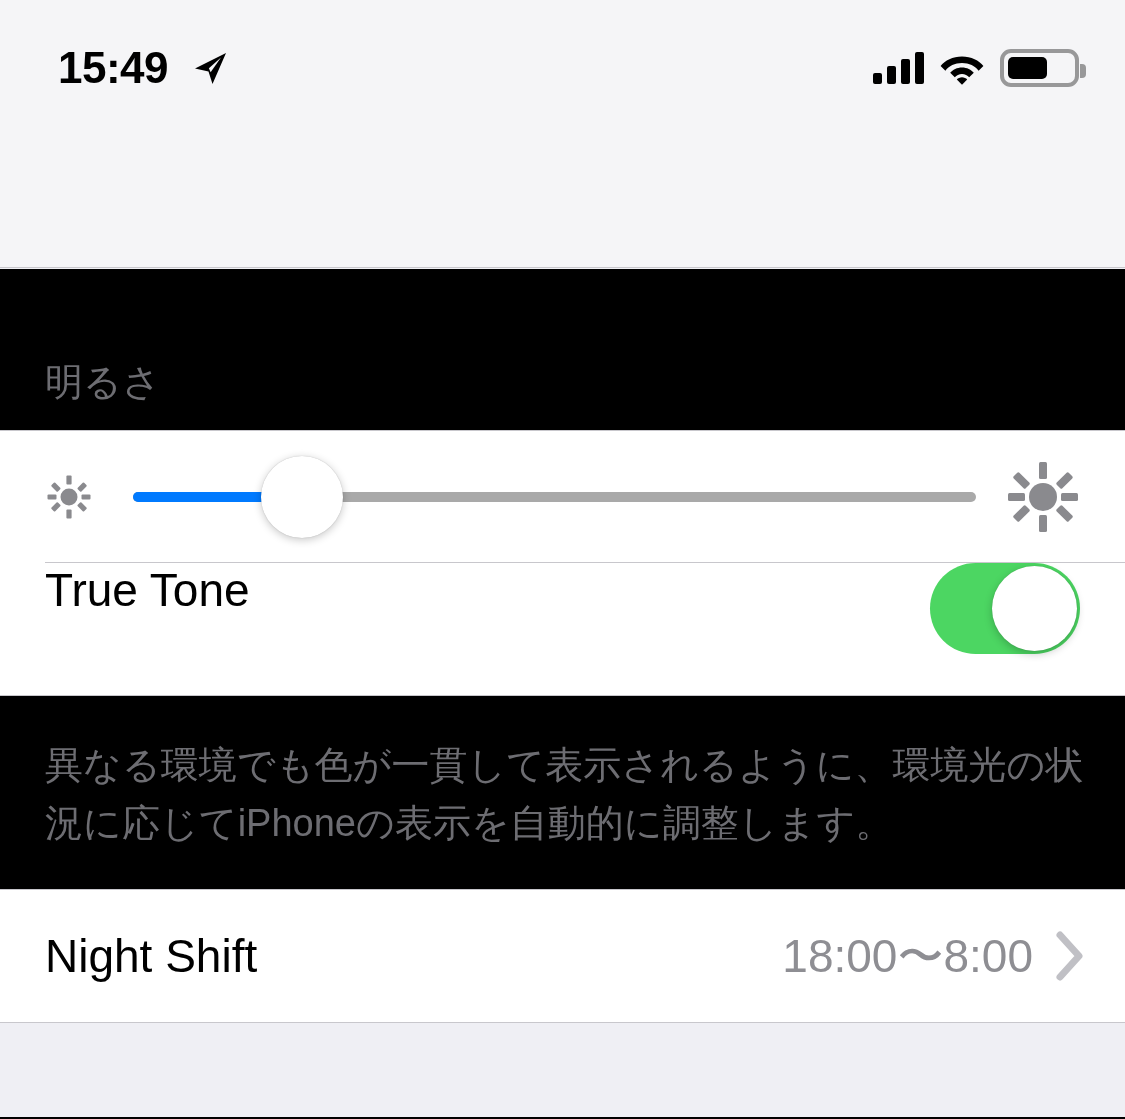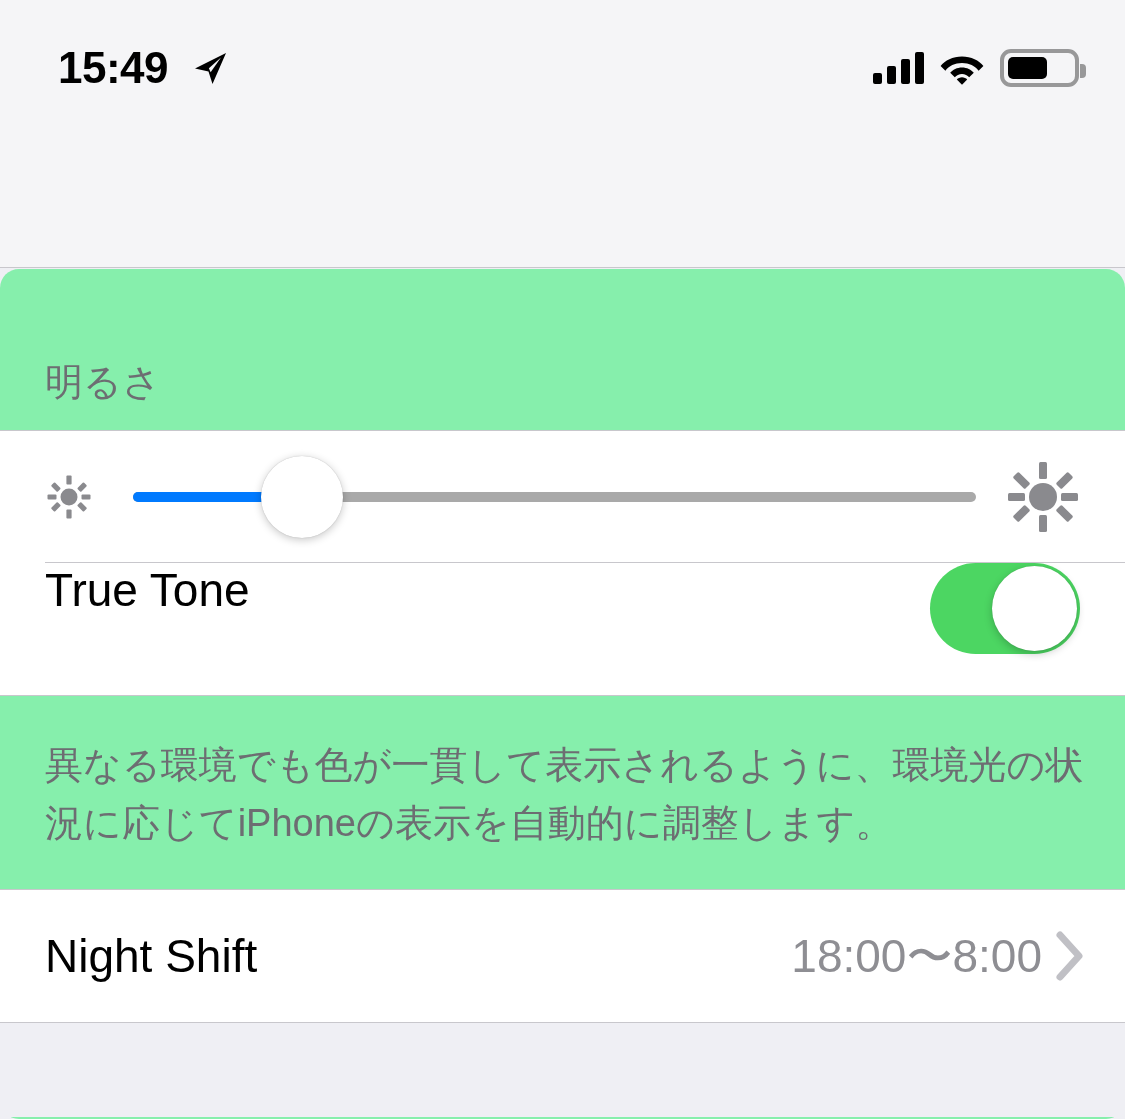--- a/index.html
+++ b/index.html
@@ -134,22 +134,21 @@
     color: #000;
     letter-spacing: 0.5px;
   }
 
   
   .content {
     position: absolute;
     top: 269px; left: 0;
     width: 1125px;
     height: 850px;
-    background: #86efac;
-    border-radius: 19px;
+    background: #000000;
   }
 
   .group-header {
     height: 161px;
     display: flex;
     align-items: flex-end;
     padding: 0 0 22px 45px;
     font-size: 38px;
     color: #6D6D72;
   }
@@ -263,21 +262,21 @@
   }
   .disclosure-row .row-title {
     position: absolute;
     left: 45px;
     text-align: center;
   }
   .row-value {
     font-size: 46px;
     color: #8E8E93;
     line-height: 54px;
-    margin-right: 13px;
+    margin-right: 22px;
   }
   .chevron-right { width: 30px; height: 52px; flex: 0 0 30px; }
 
   .spacer-bottom { height: 94px; background: #EFEFF4; }
 </style>
 </head>
 <body>
 
 <div class="screen">
 

